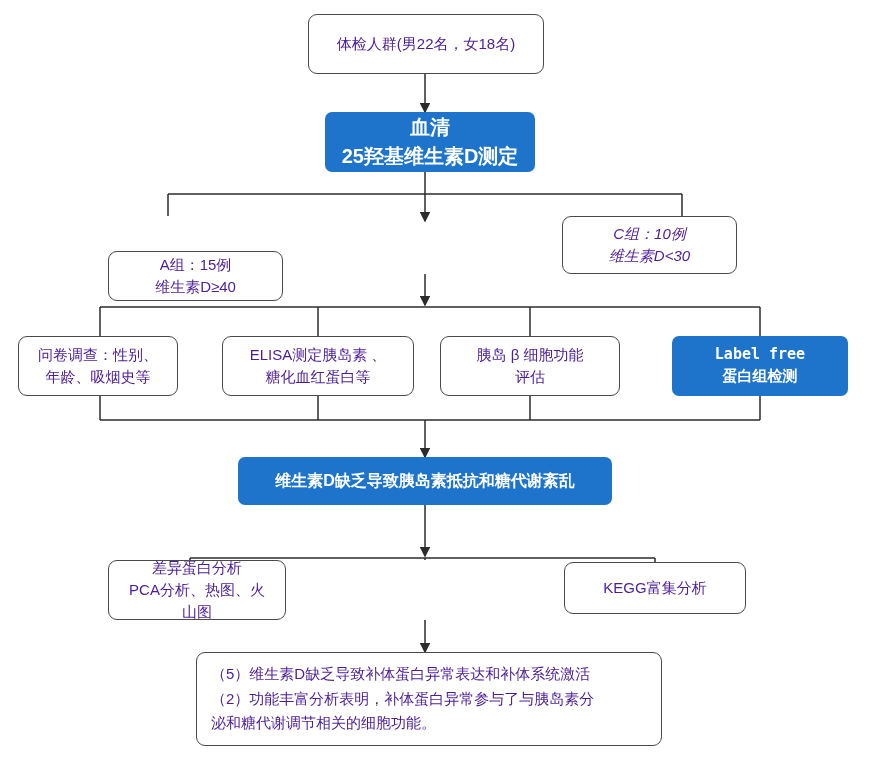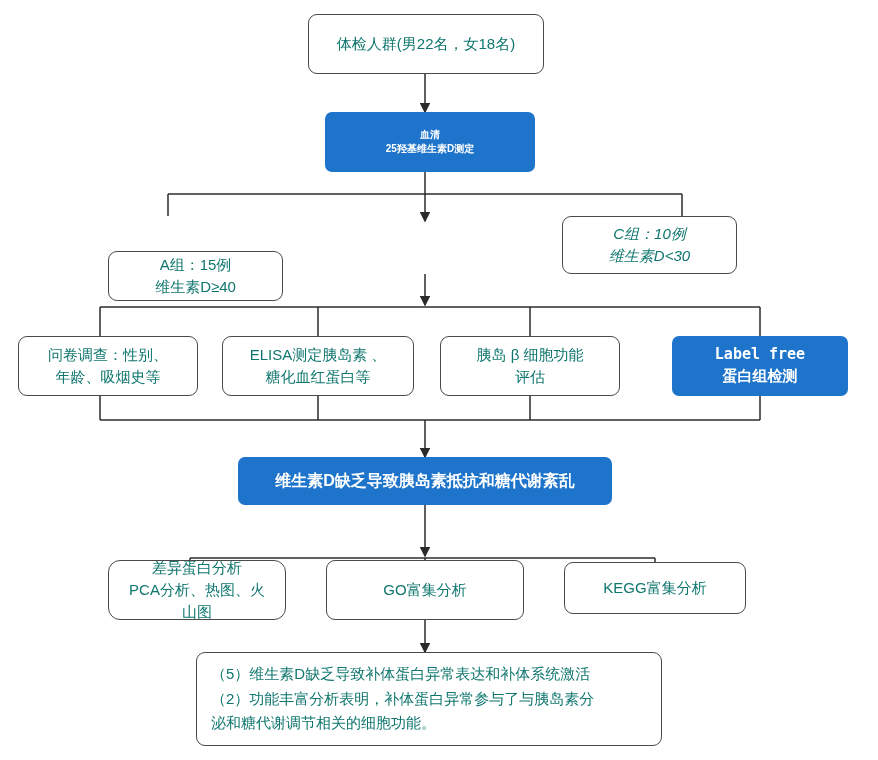--- a/index.html
+++ b/index.html
@@ -36,29 +36,29 @@
     justify-content: center;
     text-align: center;
     border-radius: 9px;
     line-height: 1.45;
     white-space: pre-line;
     padding: 4px 8px;
   }
   .node.plain {
     background: #ffffff;
     border: 1.4px solid #4a4a4a;
-    color: #0f766e;
+    color: #4c1d95;
     font-size: 15px;
   }
   .node.accent {
     background: #1d74ca;
     border: none;
     color: #ffffff;
     font-weight: bold;
-    font-size: 10px;
+    font-size: 20px;
     border-radius: 7px;
   }
   .node.accent.mono {
     font-family: "DejaVu Sans Mono", "Liberation Mono", monospace;
     font-size: 15px;
   }
   .node.accent.banner {
     font-size: 16px;
   }
   .node.conclusion {
@@ -119,39 +119,38 @@
   <div class="node accent" style="left:325px; top:112px; width:210px; height:60px;">血清
 25羟基维生素D测定</div>
 
   <div class="node plain" style="left:108px; top:216px; width:175px; height:50px;margin-top:35px;">A组：15例
 维生素D≥40</div>
 
 
   <div class="node plain" style="left:562px; top:216px; width:175px; height:58px;font-style:italic;">C组：10例
 维生素D&lt;30</div>
 
-  <div class="node plain" style="left:18px; top:336px; width:180px; height:60px;">问卷调查：性别、
+  <div class="node plain" style="left:18px; top:336px; width:160px; height:60px;">问卷调查：性别、
 年龄、吸烟史等</div>
 
   <div class="node plain" style="left:222px; top:336px; width:192px; height:60px;">ELISA测定胰岛素 、
 糖化血红蛋白等</div>
 
   <div class="node plain" style="left:440px; top:336px; width:180px; height:60px;">胰岛 β 细胞功能
 评估</div>
 
   <div class="node accent mono" style="left:672px; top:336px; width:176px; height:60px;">Label free
 蛋白组检测</div>
 
   <div class="node accent banner" style="left:238px; top:457px; width:374px; height:48px;">维生素D缺乏导致胰岛素抵抗和糖代谢紊乱</div>
 
-  <div class="node plain" style="left:108px; top:560px; width:178px; height:60px;border-radius:12px;">差异蛋白分析
+  <div class="node plain" style="left:108px; top:560px; width:178px; height:60px;">差异蛋白分析
 PCA分析、热图、火
 山图</div>
 
-  <div class="node plain" style="left:326px; top:560px; width:198px; height:60px;">GO富集分析</div>
 
   <div class="node plain" style="left:564px; top:562px; width:182px; height:52px;">KEGG富集分析</div>
 
   <div class="node plain conclusion" style="left:196px; top:652px; width:466px; height:94px;">（5）维生素D缺乏导致补体蛋白异常表达和补体系统激活
 （2）功能丰富分析表明，补体蛋白异常参与了与胰岛素分
 泌和糖代谢调节相关的细胞功能。</div>
 
 </div>
 
 </body></html>

